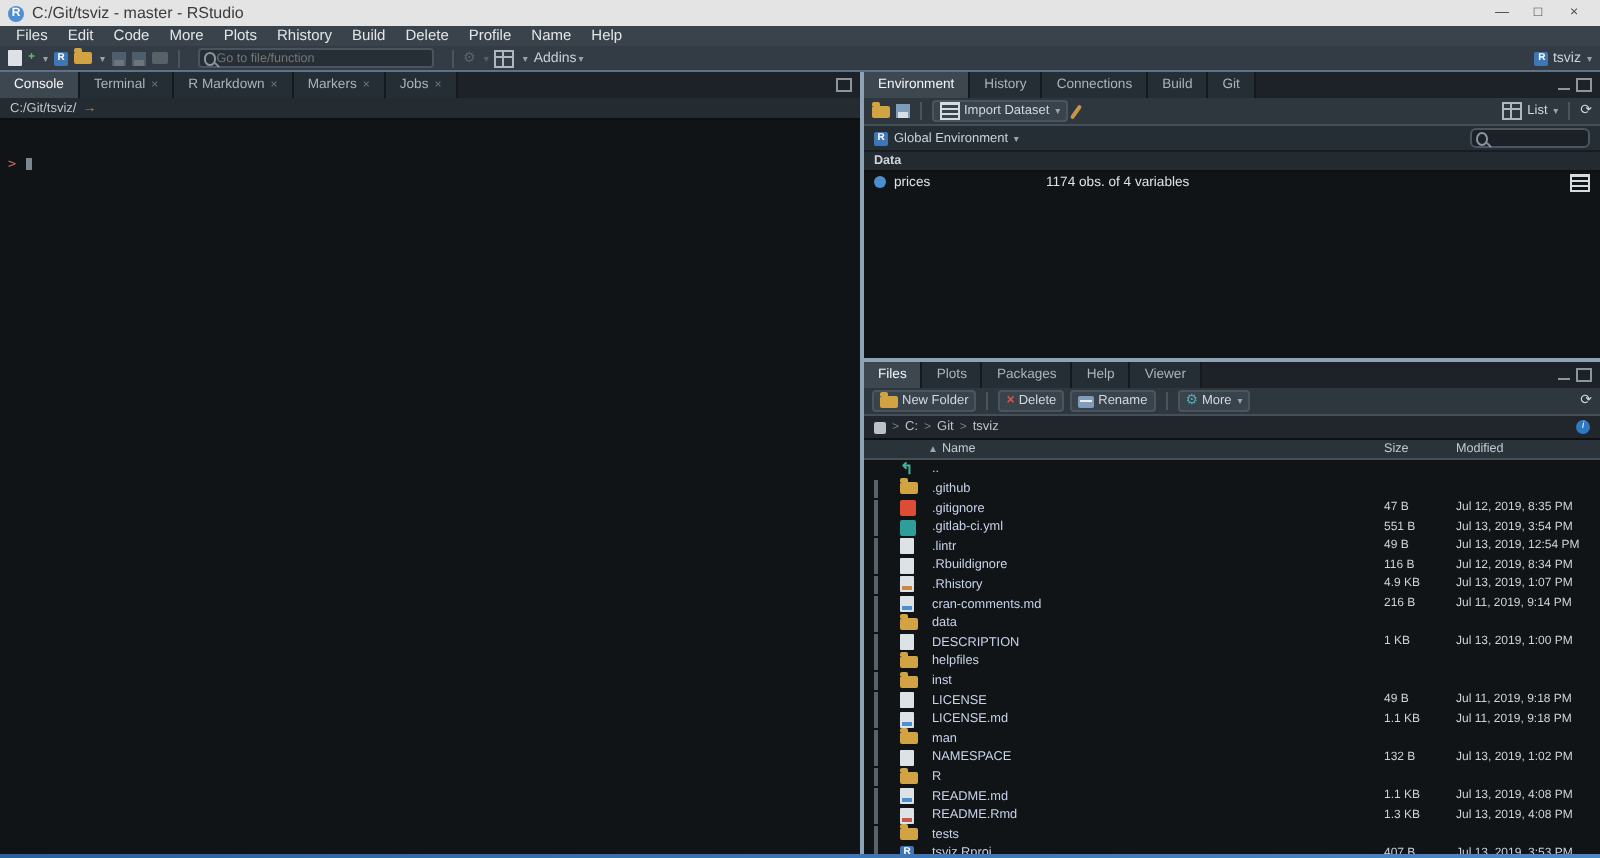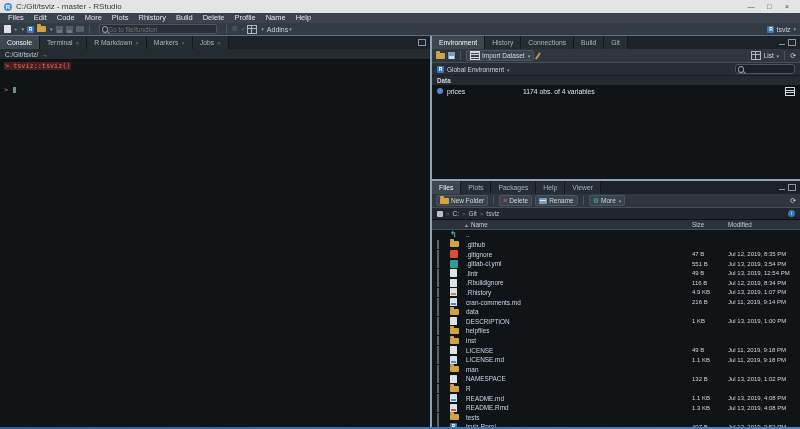--- a/index.html
+++ b/index.html
@@ -246,21 +246,20 @@
           </div>
         <div class="pane-btns">
           <span class="pb"></span>
         </div>
       </div>
       <div class="wd-row">
         <span>C:/Git/tsviz/</span>
         <span class="i-arrow-wd">→</span>
       </div>
       <div class="console-body">
-          <div class="line cmd"><span>&gt; tsviz::tsviz()</span></div>
           <div class="line blank">&nbsp;</div>
           <div class="line blank">&nbsp;</div>
           <div class="line prompt"><span>&gt; </span><span class="cursor"></span></div>
         </div>
     </div>
 
     <div class="right-col">
 
       <div class="env-pane">
         <div class="tabbar">

